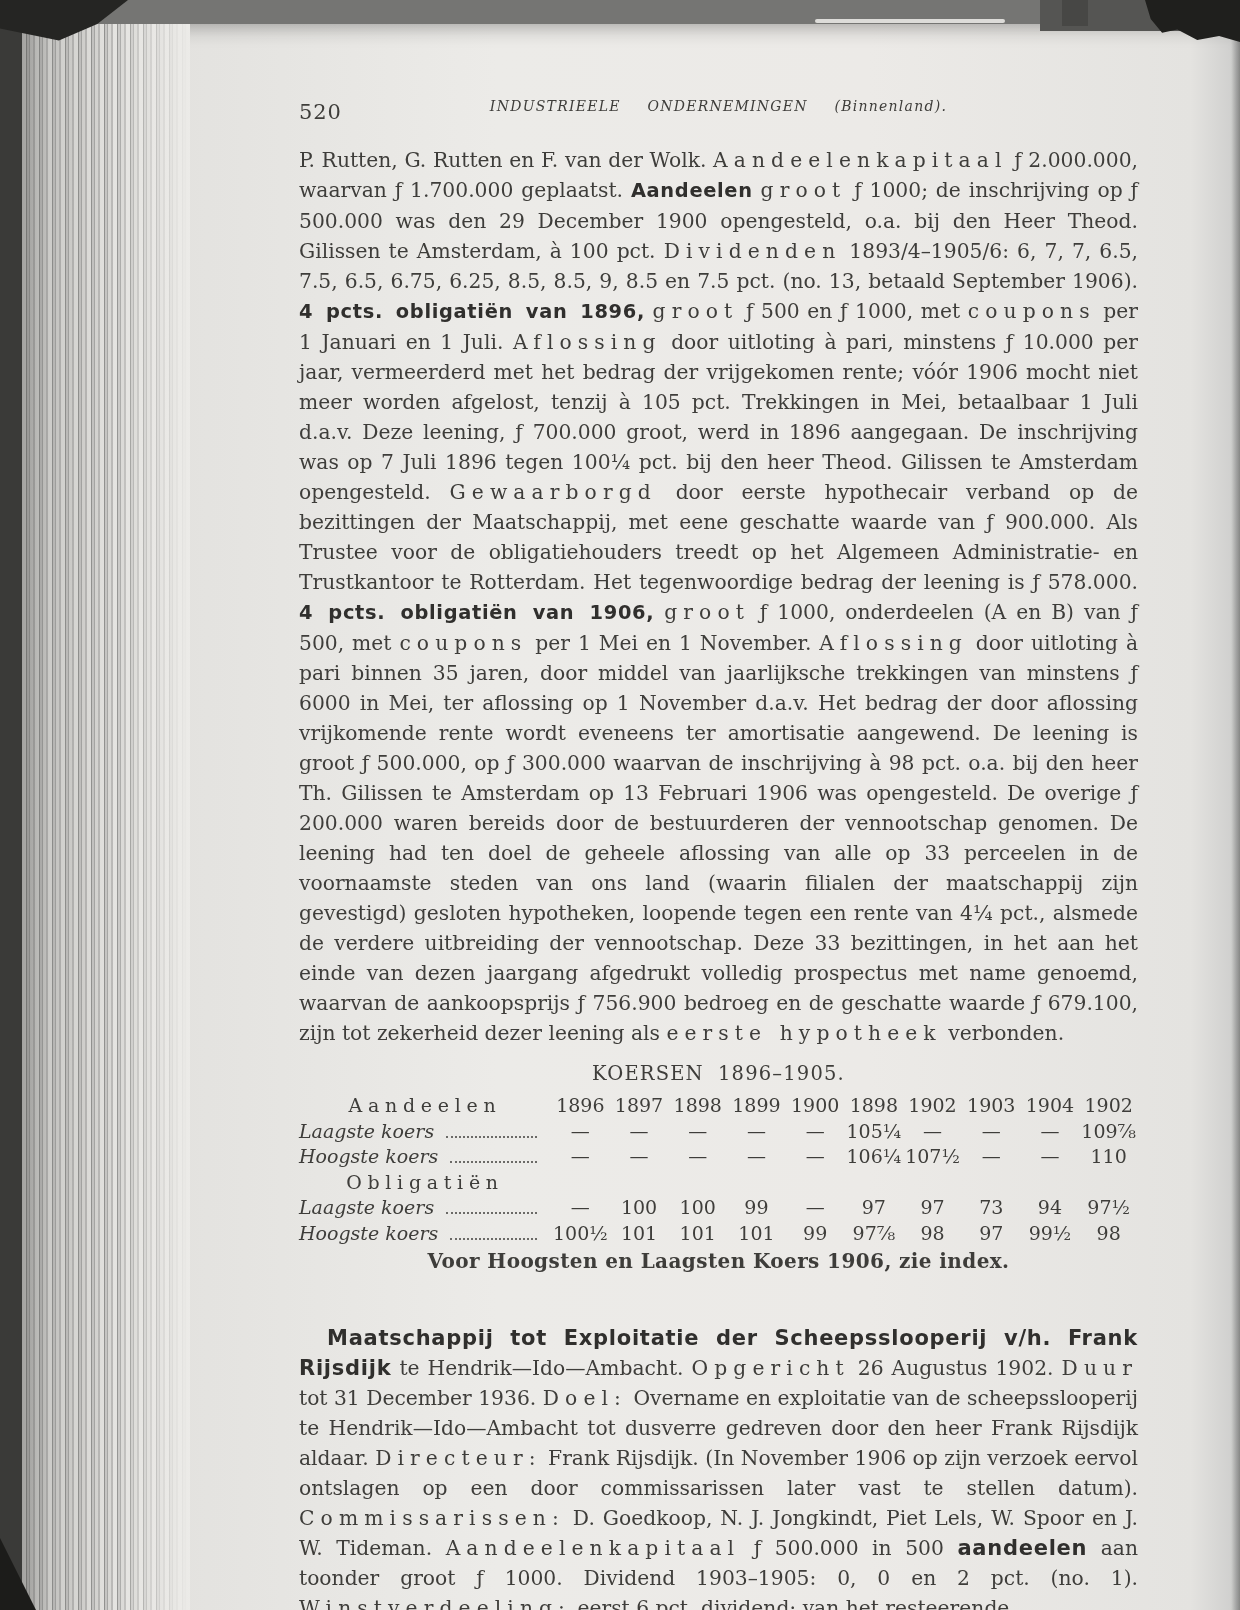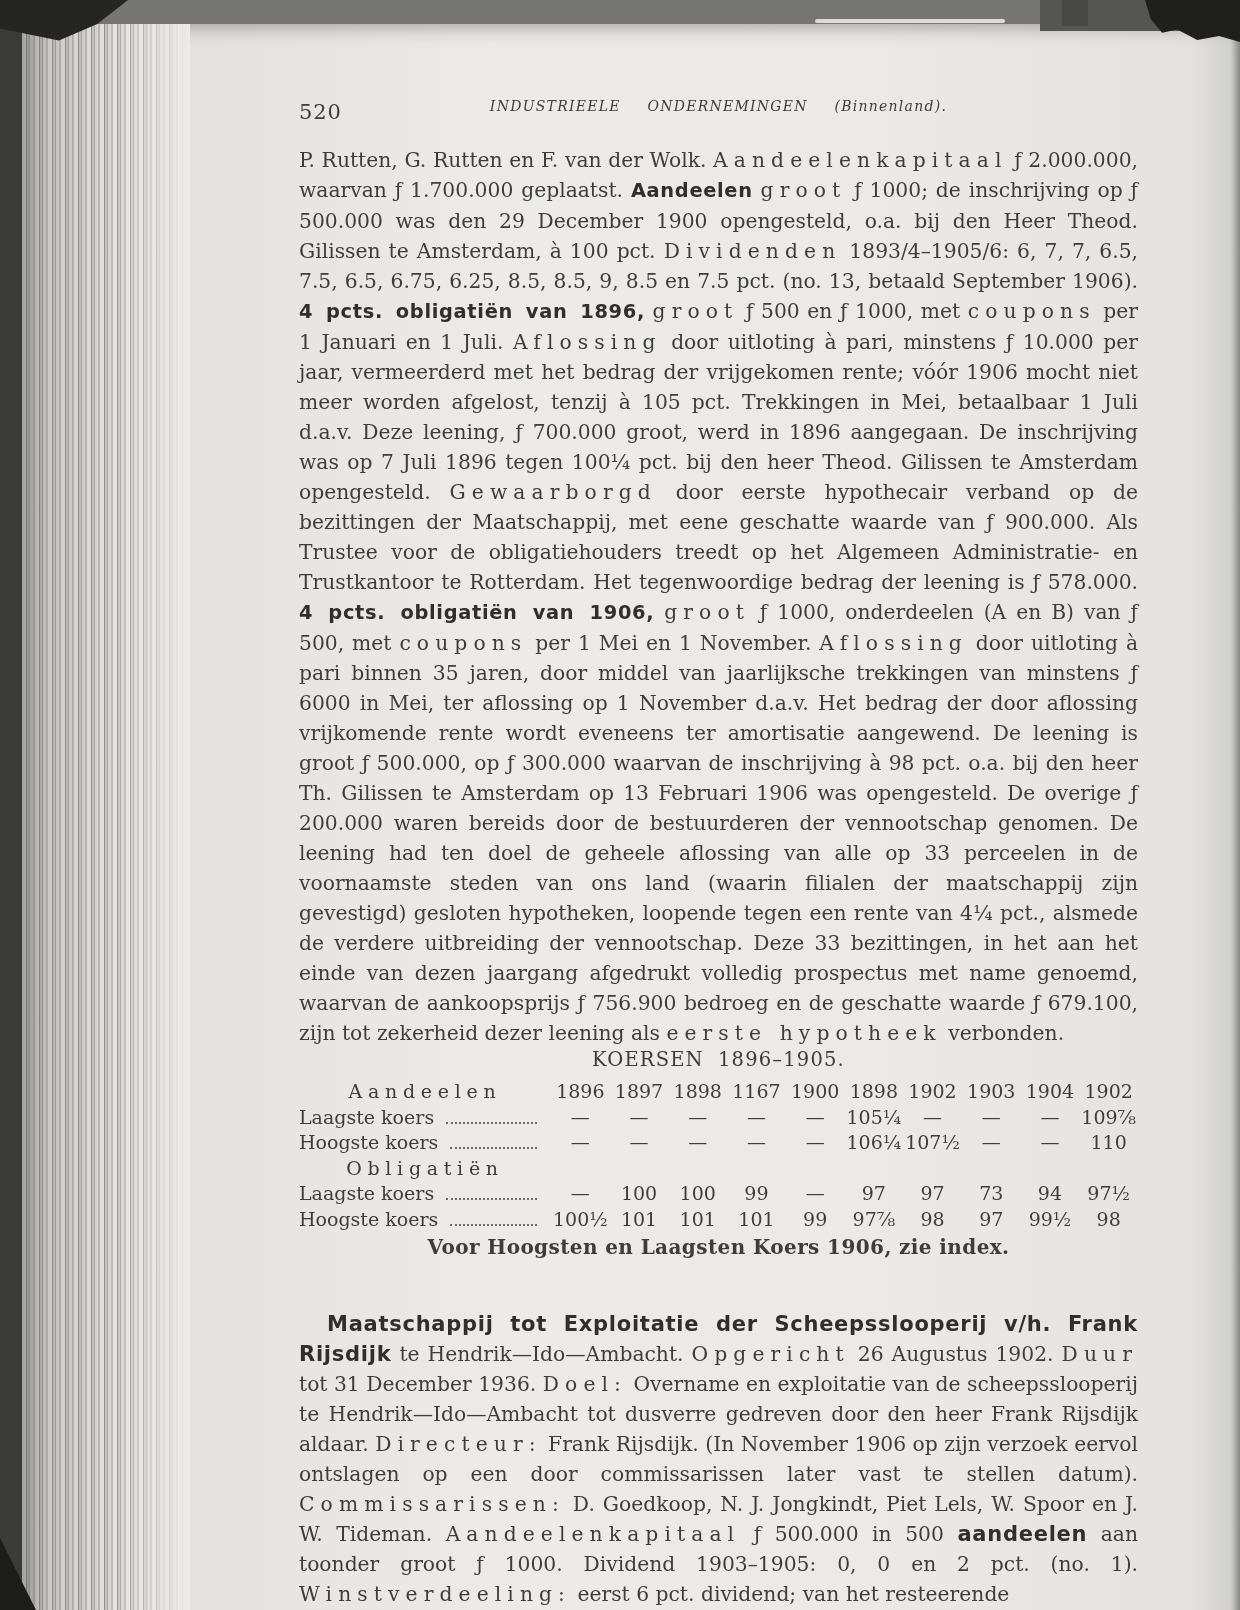--- a/index.html
+++ b/index.html
@@ -37,27 +37,27 @@
   .page-number{position:absolute;left:0;top:2px;font-size:21px;letter-spacing:.04em;}
   .header-title{display:block;text-align:center;font-style:italic;font-size:14px;
     letter-spacing:.09em;word-spacing:1.5em;}
 
   .bodytext{margin:15px 0 0 0;font-size:20.3px;line-height:30px;text-align:justify;}
   .seg-plain{}
   .seg-spaced{letter-spacing:.30em;}
   .seg-boldsans{font-family:"DejaVu Sans", sans-serif;font-weight:bold;font-size:19.4px;
     letter-spacing:.035em;word-spacing:.22em;color:#302f2d;}
 
-  .koersen{}
+  .koersen{margin-top:14px;}
   .koersen-caption{text-align:center;font-size:19.5px;letter-spacing:.06em;word-spacing:.35em;}
   .ktable{display:grid;grid-template-columns:252px repeat(10,1fr);margin-top:8px;
     font-size:19px;line-height:25.5px;}
   .kcell{text-align:center;white-space:nowrap;}
   .kcell.lblcell{text-align:left;display:flex;align-items:baseline;}
-  .kcell .lbl{white-space:nowrap;}
+  .kcell .lbl{white-space:nowrap;font-style:italic;}
   .kcell .leader{flex:1 1 auto;border-bottom:2px dotted #6b6a67;margin:0 14px 5px 12px;min-width:20px;}
   .kcell.grouplbl{letter-spacing:.30em;}
   .koersen-footnote{text-align:center;font-size:20px;margin-top:3px;letter-spacing:.02em;font-weight:bold;}
 
   .section2{margin-top:50px;text-indent:28px;}
   .section2 .seg-boldsans{font-size:21px;word-spacing:.3em;}
 </style>
 </head>
 <body>
 
@@ -82,21 +82,21 @@
 
     <p class="bodytext"><span class="seg-plain">P. Rutten, G. Rutten en F. van der Wolk. </span><span class="seg-spaced">Aandeelenkapitaal</span><span class="seg-plain"> ƒ 2.000.000, waarvan ƒ 1.700.000 geplaatst. </span><span class="seg-boldsans">Aandeelen</span><span class="seg-plain"> </span><span class="seg-spaced">groot</span><span class="seg-plain"> ƒ 1000; de inschrijving op ƒ 500.000 was den 29 December 1900 opengesteld, o.a. bij den Heer Theod. Gilissen te Amsterdam, à 100 pct. </span><span class="seg-spaced">Dividenden</span><span class="seg-plain"> 1893/4–1905/6: 6, 7, 7, 6.5, 7.5, 6.5, 6.75, 6.25, 8.5, 8.5, 9, 8.5 en 7.5 pct. (no. 13, betaald September 1906). </span><span class="seg-boldsans">4 pcts. obligatiën van 1896,</span><span class="seg-plain"> </span><span class="seg-spaced">groot</span><span class="seg-plain"> ƒ 500 en ƒ 1000, met </span><span class="seg-spaced">coupons</span><span class="seg-plain"> per 1 Januari en 1 Juli. </span><span class="seg-spaced">Aflossing</span><span class="seg-plain"> door uitloting à pari, minstens ƒ 10.000 per jaar, vermeerderd met het bedrag der vrijgekomen rente; vóór 1906 mocht niet meer worden afgelost, tenzij à 105 pct. Trekkingen in Mei, betaalbaar 1 Juli d.a.v. Deze leening, ƒ 700.000 groot, werd in 1896 aangegaan. De inschrijving was op 7 Juli 1896 tegen 100¼ pct. bij den heer Theod. Gilissen te Amsterdam opengesteld. </span><span class="seg-spaced">Gewaarborgd</span><span class="seg-plain"> door eerste hypothecair verband op de bezittingen der Maatschappij, met eene geschatte waarde van ƒ 900.000. Als Trustee voor de obligatiehouders treedt op het Algemeen Administratie- en Trustkantoor te Rotterdam. Het tegenwoordige bedrag der leening is ƒ 578.000. </span><span class="seg-boldsans">4 pcts. obligatiën van 1906,</span><span class="seg-plain"> </span><span class="seg-spaced">groot</span><span class="seg-plain"> ƒ 1000, onderdeelen (A en B) van ƒ 500, met </span><span class="seg-spaced">coupons</span><span class="seg-plain"> per 1 Mei en 1 November. </span><span class="seg-spaced">Aflossing</span><span class="seg-plain"> door uitloting à pari binnen 35 jaren, door middel van jaarlijksche trekkingen van minstens ƒ 6000 in Mei, ter aflossing op 1 November d.a.v. Het bedrag der door aflossing vrijkomende rente wordt eveneens ter amortisatie aangewend. De leening is groot ƒ 500.000, op ƒ 300.000 waarvan de inschrijving à 98 pct. o.a. bij den heer Th. Gilissen te Amsterdam op 13 Februari 1906 was opengesteld. De overige ƒ 200.000 waren bereids door de bestuurderen der vennootschap genomen. De leening had ten doel de geheele aflossing van alle op 33 perceelen in de voornaamste steden van ons land (waarin filialen der maatschappij zijn gevestigd) gesloten hypotheken, loopende tegen een rente van 4¼ pct., alsmede de verdere uitbreiding der vennootschap. Deze 33 bezittingen, in het aan het einde van dezen jaargang afgedrukt volledig prospectus met name genoemd, waarvan de aankoopsprijs ƒ 756.900 bedroeg en de geschatte waarde ƒ 679.100, zijn tot zekerheid dezer leening als </span><span class="seg-spaced">eerste hypotheek</span><span class="seg-plain"> verbonden.</span></p>
 
     <div class="koersen">
       <div class="koersen-caption">KOERSEN 1896–1905.</div>
       <div class="ktable">
           <div class="kcell grouplbl">Aandeelen</div>
           <div class="kcell ">1896</div>
           <div class="kcell ">1897</div>
           <div class="kcell ">1898</div>
-          <div class="kcell ">1167</div>
+          <div class="kcell ">1899</div>
           <div class="kcell ">1900</div>
           <div class="kcell ">1898</div>
           <div class="kcell ">1902</div>
           <div class="kcell ">1903</div>
           <div class="kcell ">1904</div>
           <div class="kcell ">1902</div>
           <div class="kcell lblcell">
             <span class="lbl">Laagste koers</span>
             <span class="leader"></span>
           </div>

